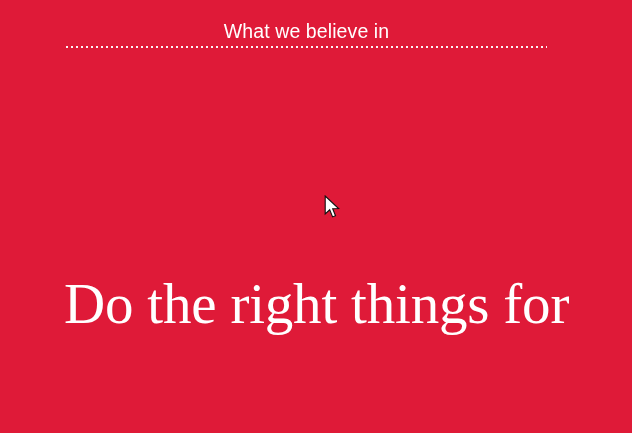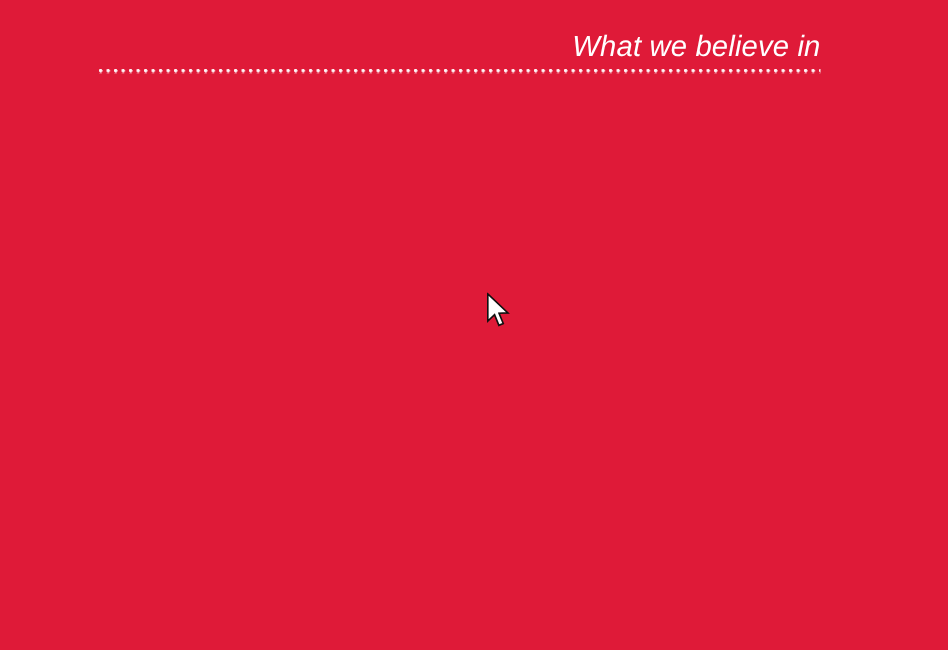--- a/index.html
+++ b/index.html
@@ -29,24 +29,23 @@
     position: absolute;
     left: 66px;
     top: 18px;
     width: 481px;
     height: 30px;
   }
 
   #header-row {
     display: flex;
     align-items: baseline;
-    justify-content: flex-end;
+    justify-content: center;
     width: 100%;
     height: 26px;
-    font-style: italic;
   }
 
   #header-title {
     font-family: "Liberation Sans", sans-serif;
     font-weight: 300;
     font-size: 19.5px;
     line-height: 26px;
     letter-spacing: 0.1px;
     color: #ffffff;
     white-space: nowrap;
@@ -115,20 +114,21 @@
 
   <div id="slide-header">
     <div id="header-row">
       <span id="header-title" style="color: rgb(255, 255, 255);">What we believe in</span>
     </div>
   </div>
 
   <div id="header-rule"></div>
 
   <div id="headline" style="color: rgb(255, 255, 255);">
+    <span class="hl-line">Do the right things for</span>
   </div>
 
   <div id="mouse-cursor" style="left: 324px; top: 195px;">
     <svg width="18" height="26" viewBox="0 0 18 26" xmlns="http://www.w3.org/2000/svg">
       <path d="M1.2 1.0 L1.2 19.0 L5.7 14.8 L8.6 21.9 L11.5 20.7 L8.7 13.8 L14.6 13.6 Z" fill="#ffffff" stroke="#111111" stroke-width="1.1" stroke-linejoin="miter"></path>
     </svg>
   </div>
 
 </div>
 

